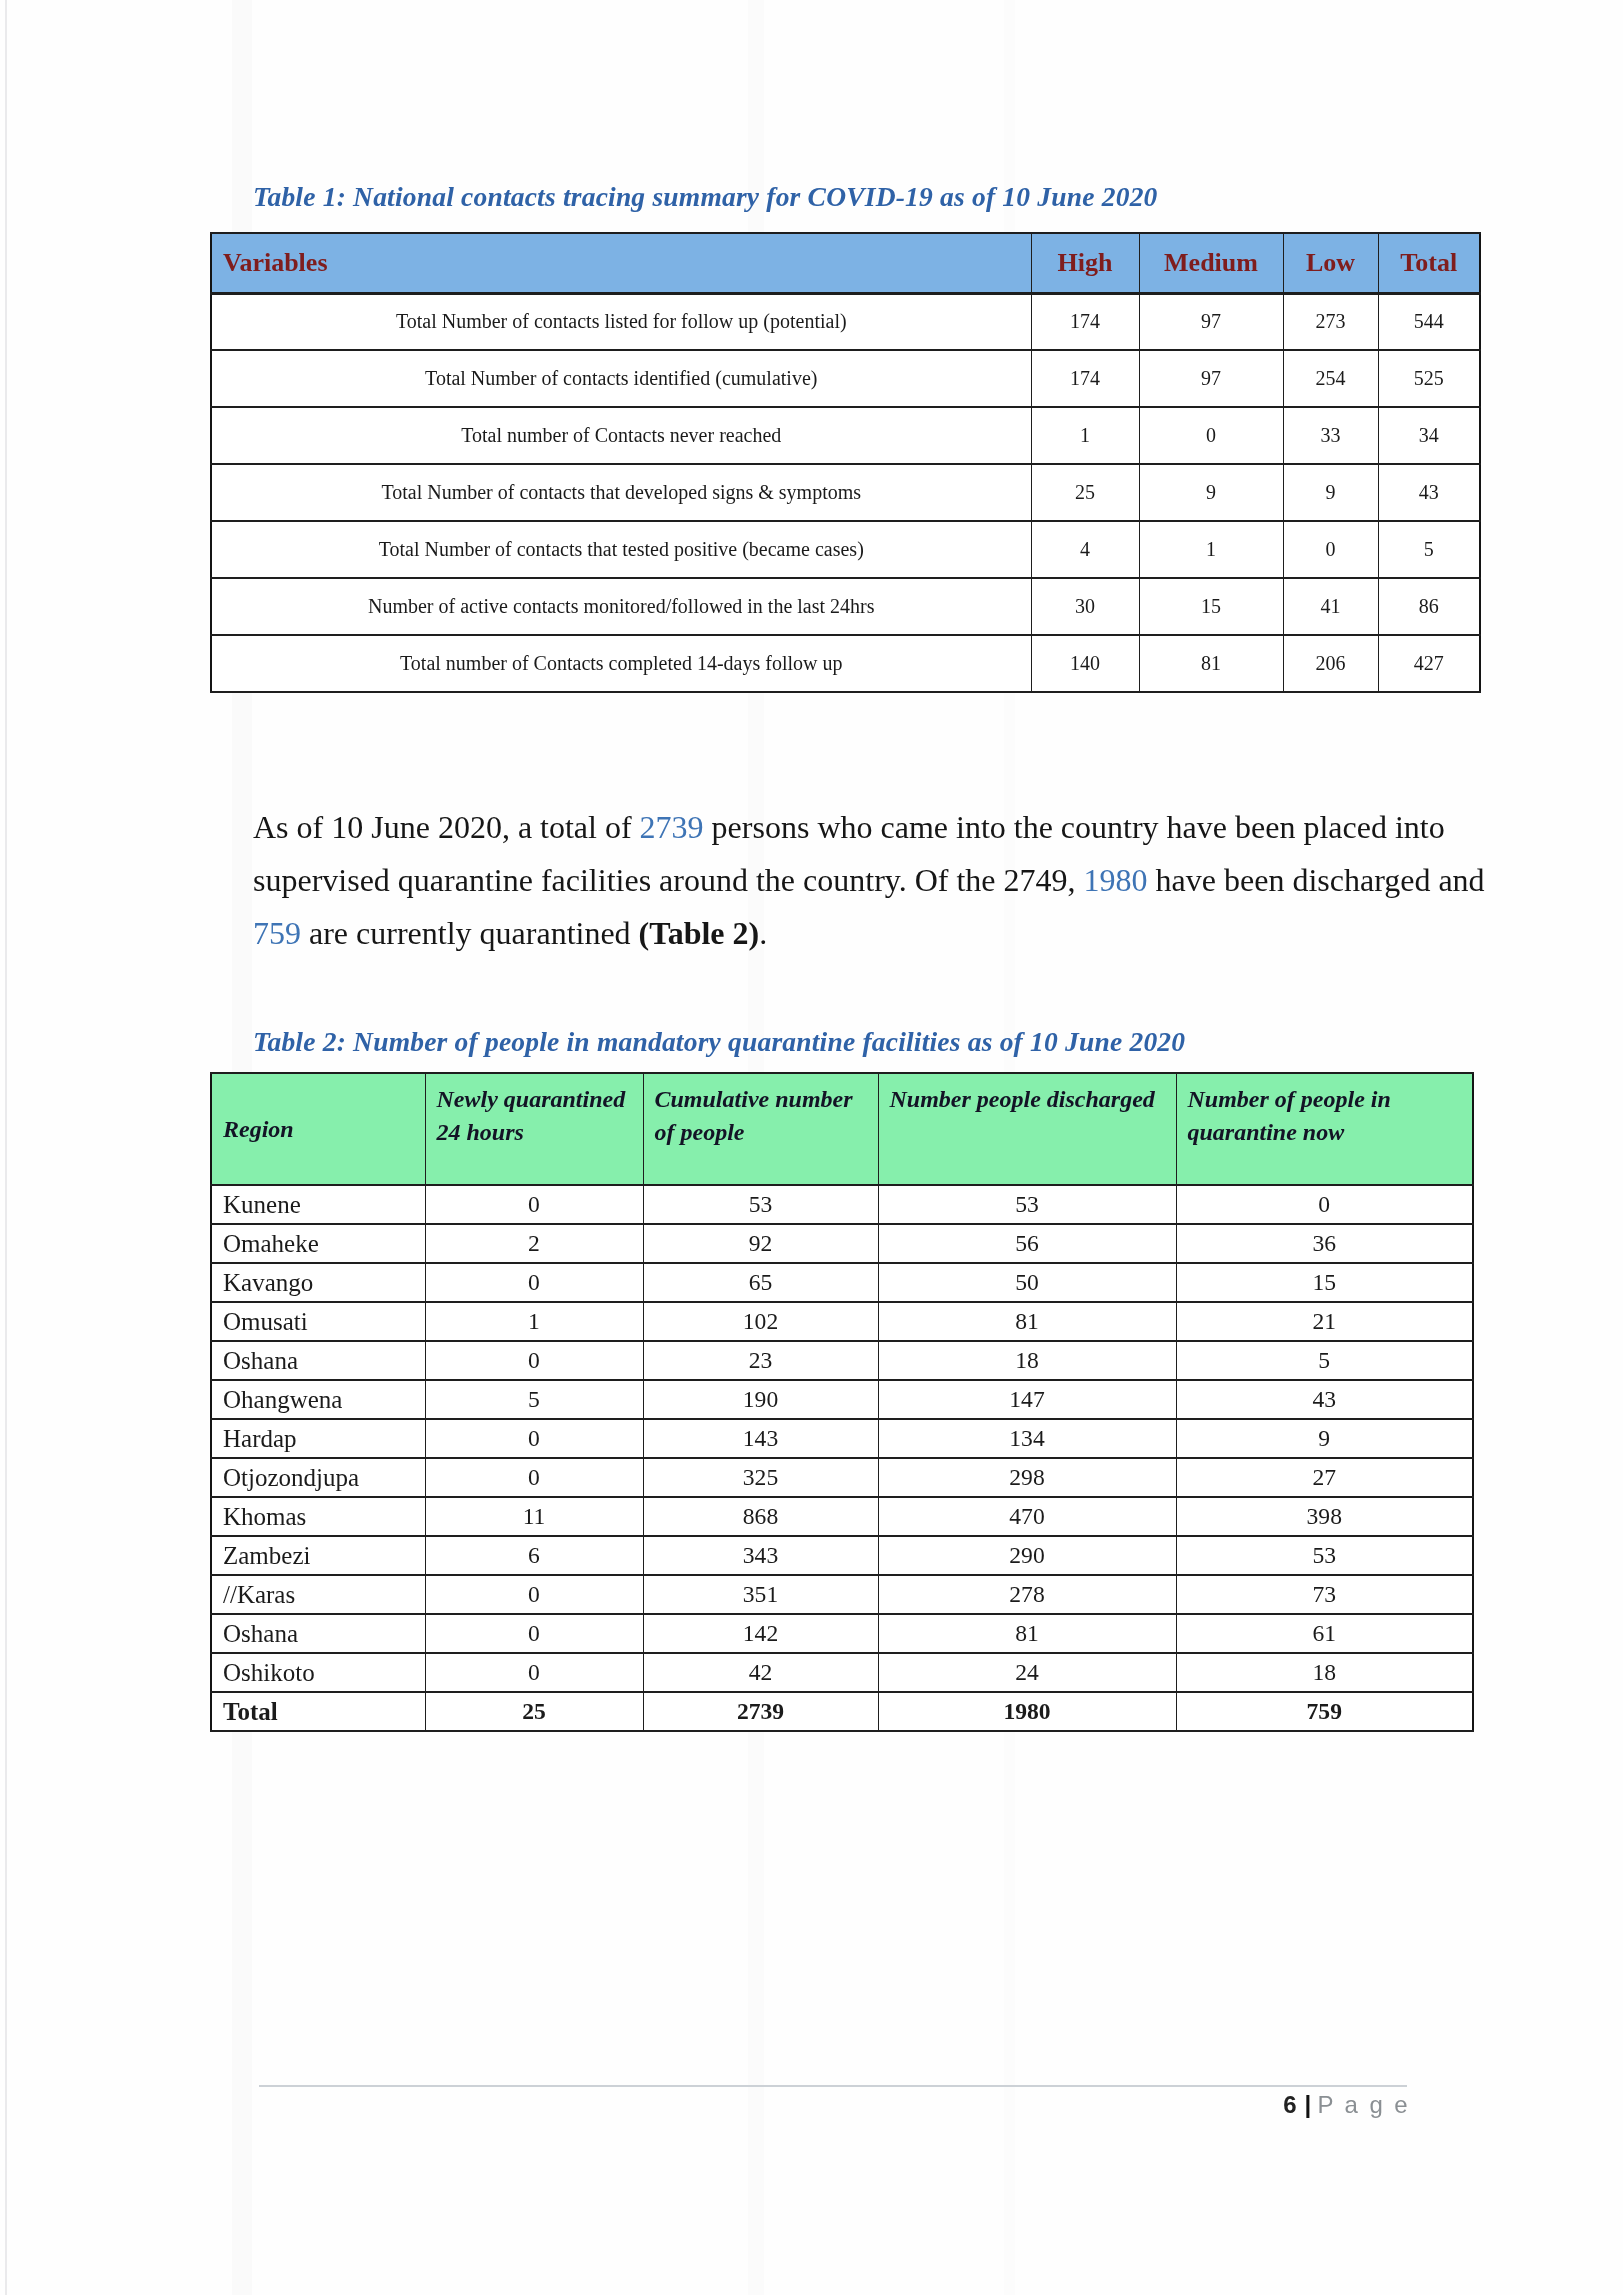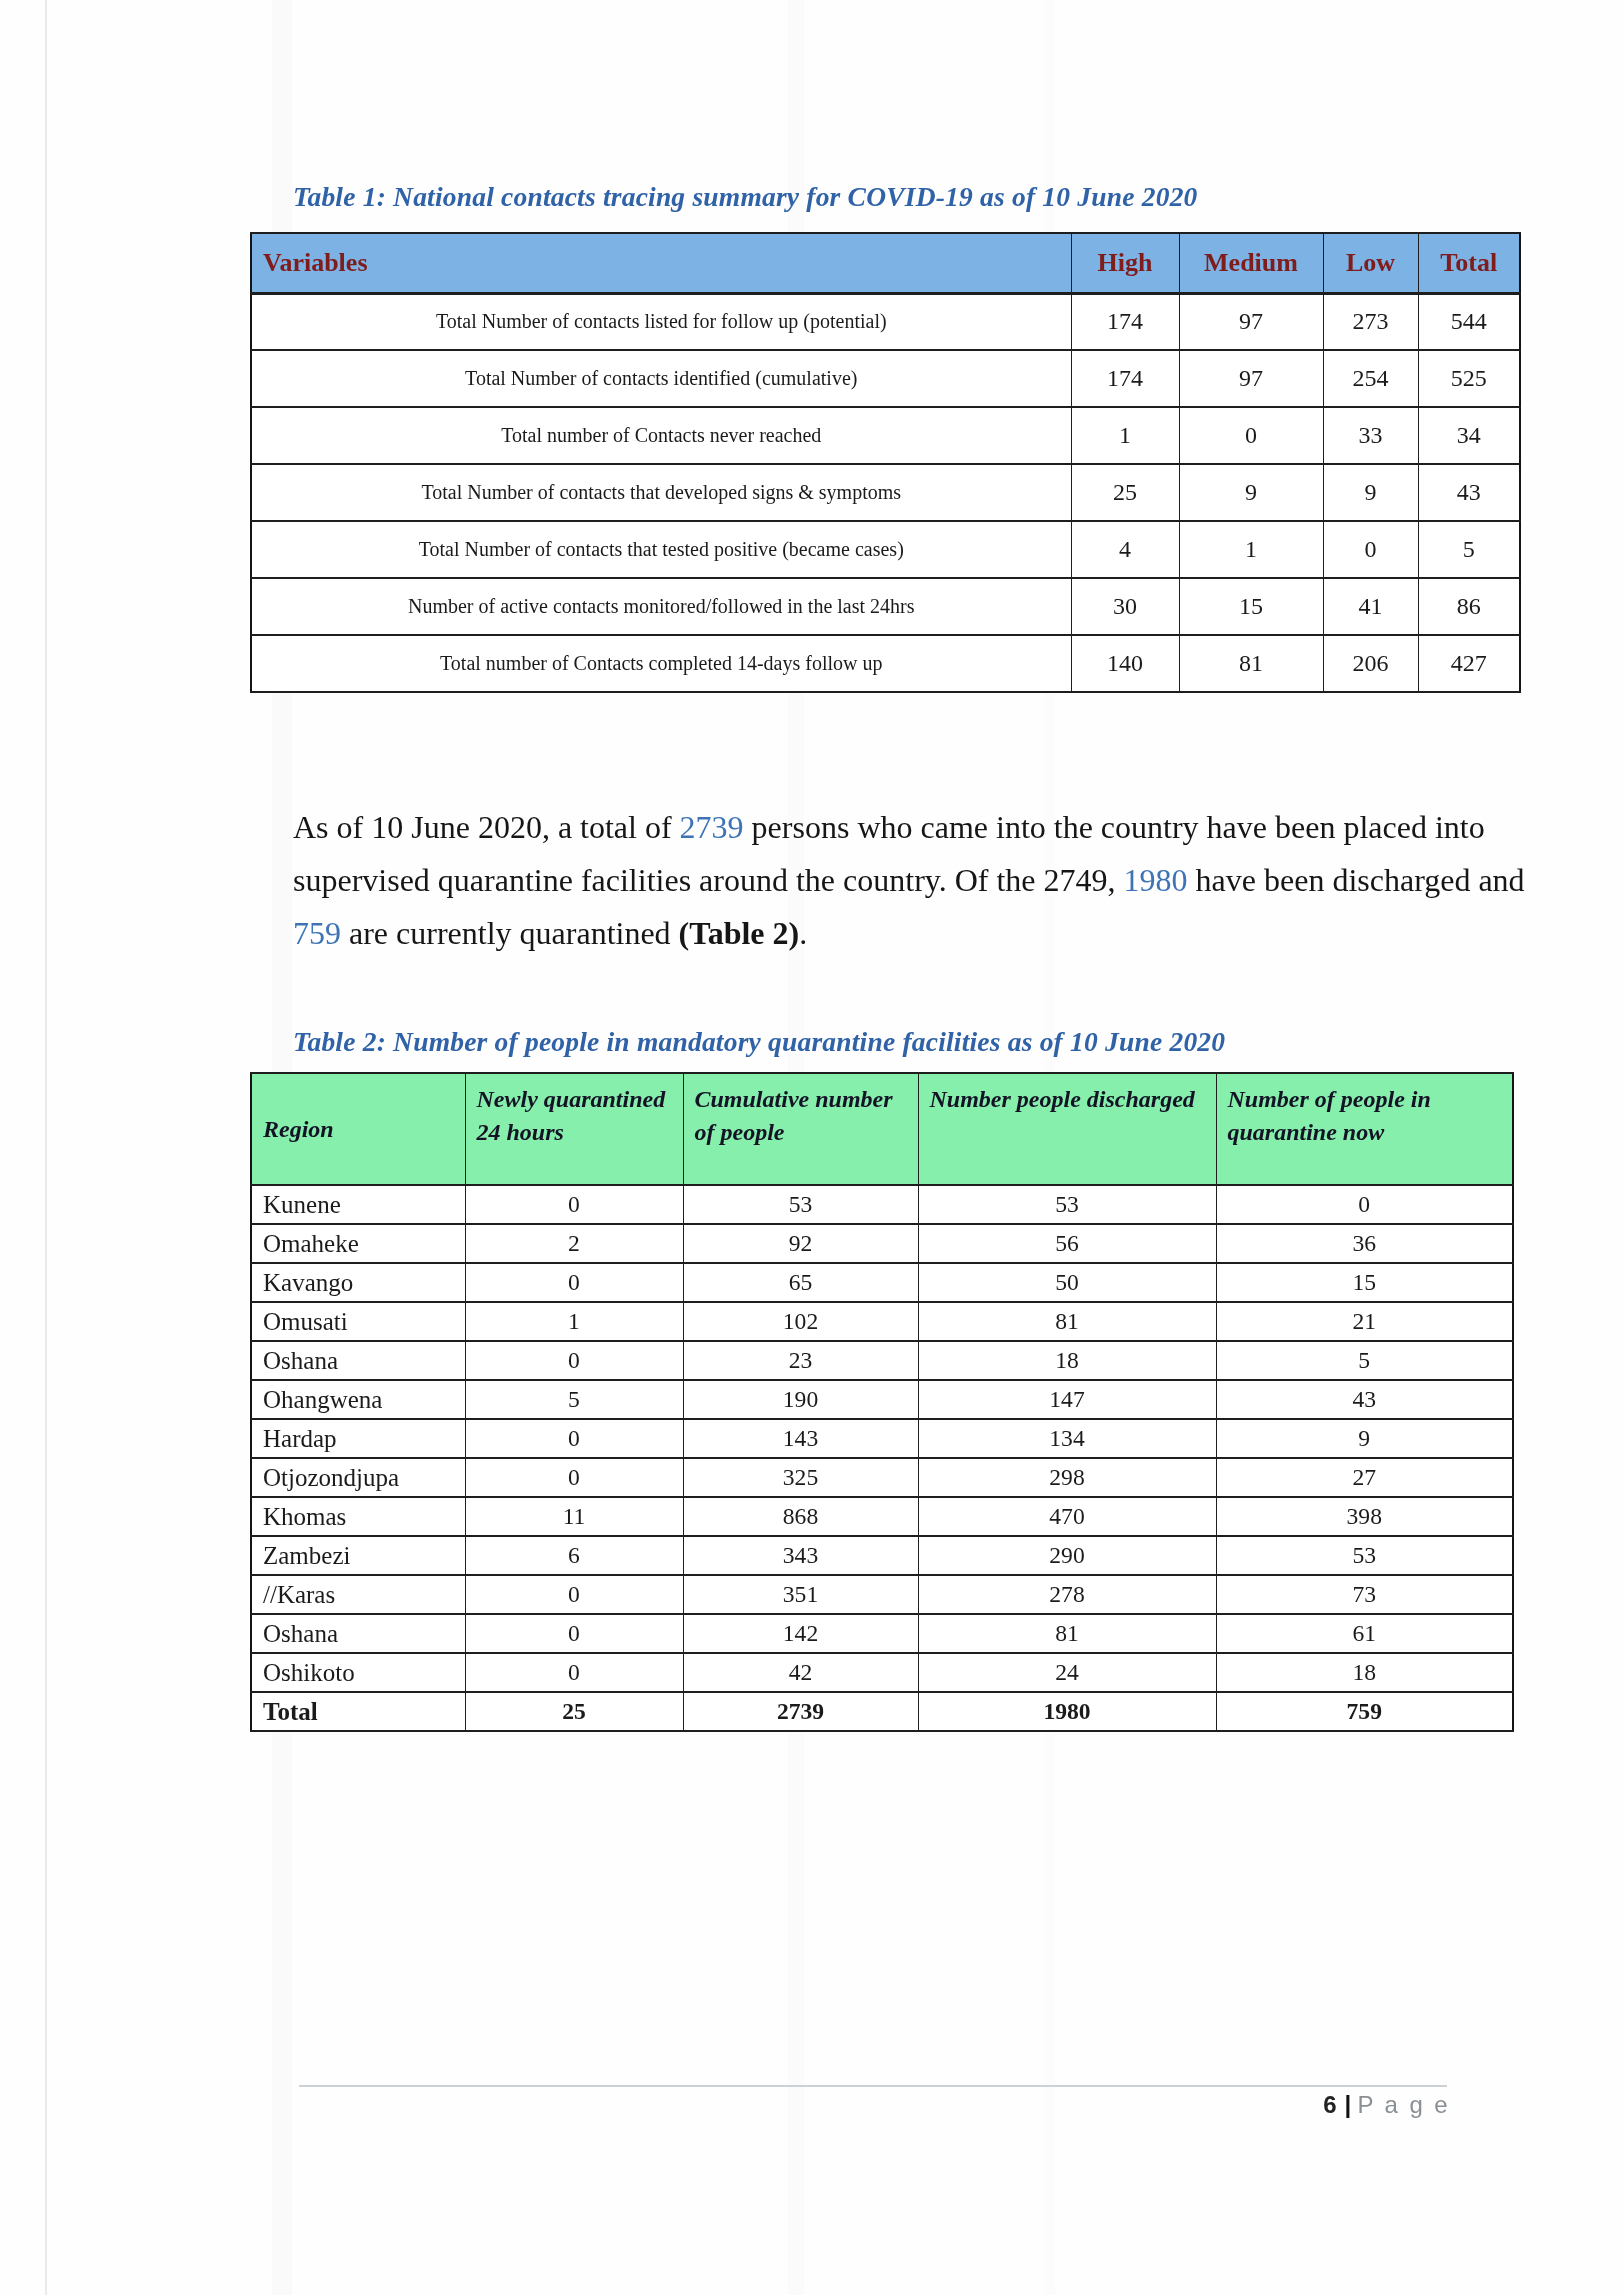--- a/index.html
+++ b/index.html
@@ -4,21 +4,21 @@
 <style>
   html,body{margin:0;padding:0;}
   body{
     width:1623px;height:2295px;
     background:#fefefe;
     font-family:"Liberation Serif","DejaVu Serif",serif;
     color:#1b1b1b;
     position:relative;
     overflow:hidden;
   }
-  .page{position:absolute;inset:0;margin-left:40px;}
+  .page{position:absolute;inset:0;}
 
   
   .edge-line{position:absolute;left:4.7px;top:0;width:2.4px;height:100%;background:#e6e6e9;opacity:.85;}
   .streak{position:absolute;top:0;height:100%;background:#fafafa;}
   .streak.s1{left:232px;width:20.4px;}
   .streak.s2{left:748px;width:15.7px;background:#fbfbfb;}
   .streak.s3{left:1004px;width:11px;background:#fcfcfc;}
 
   .table-title{
     position:absolute;left:253px;margin:0;
@@ -41,21 +41,21 @@
 
   
   #table1 thead tr{height:60px;}
   #table1 th{
     background:#7db2e4;color:#7f1d1d;
     font-size:26px;font-weight:bold;text-align:center;
     border-bottom-width:3.1px;
   }
   #table1 th.th-var{text-align:left;padding-left:11px;}
   #table1 tbody tr{height:57px;}
-  #table1 td{font-size:24px;text-align:center;vertical-align:middle;}
+  #table1 td{font-size:20px;text-align:center;vertical-align:middle;}
   #table1 td:first-child{font-size:20px;}
 
   
   #table2 thead tr{height:112px;}
   #table2 th{
     background:#86efac;color:#131325;
     font-size:24px;font-weight:bold;font-style:italic;
     text-align:left;vertical-align:top;
     padding:9.4px 7.9px 0 11px;line-height:33px;
   }

